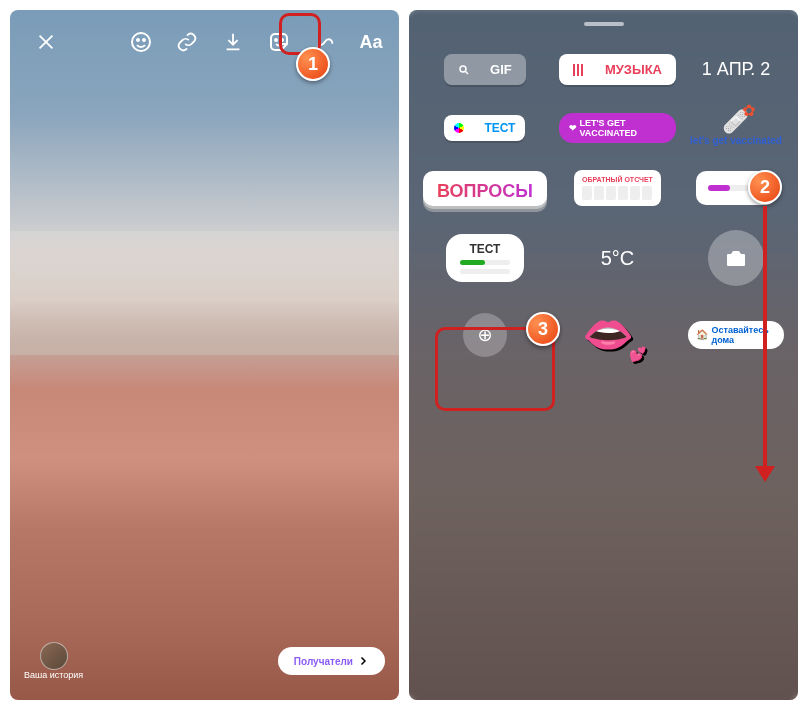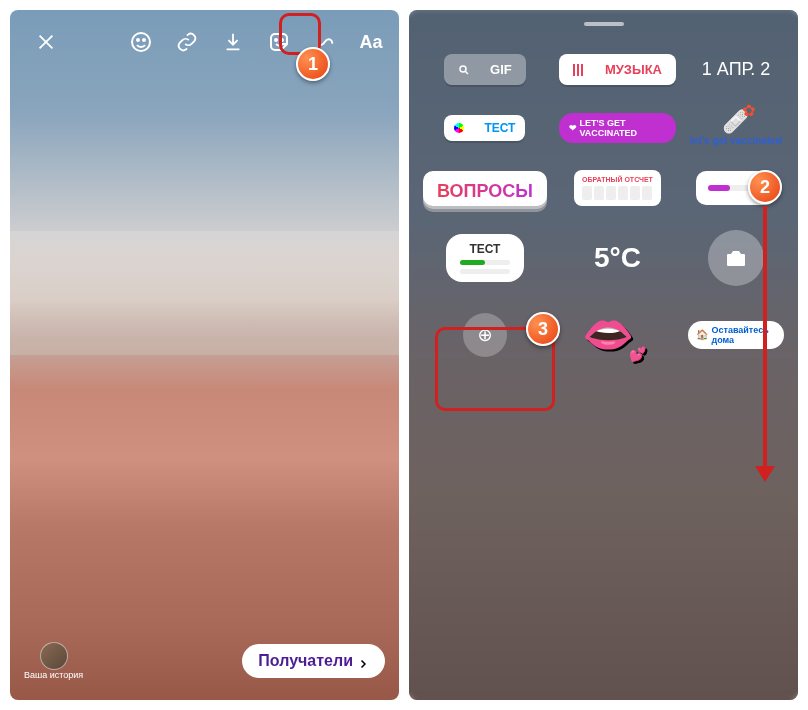--- a/index.html
+++ b/index.html
@@ -14,21 +14,21 @@
 .top-toolbar { position: absolute; top: 10px; left: 8px; right: 0; display: flex; align-items: flex-start; padding: 8px 14px; gap: 18px; }
 .top-toolbar .spacer { flex: 1; }
 .top-icon { width: 28px; height: 28px; display: flex; align-items: center; justify-content: center; cursor: pointer; }
 .top-icon svg { stroke: #fff; fill: none; stroke-width: 2; }
 
 .bottom-bar { position: absolute; bottom: 20px; left: 0; right: 0; display: flex; align-items: center; padding: 0 14px; gap: 8px; }
 .bottom-item { display: flex; flex-direction: column; align-items: center; gap: 0; }
 .avatar-circle { width: 28px; height: 28px; border-radius: 50%; background: linear-gradient(135deg, #8a6854, #5a4838); border: 1px solid rgba(255,255,255,0.5); }
 .star-circle { width: 28px; height: 28px; border-radius: 50%; border: 1.5px solid #fff; display: flex; align-items: center; justify-content: center; }
 .bottom-label { font-size: 9px; color: #fff; }
-.recipients-btn { margin-left: auto; background: #fff; color: #4c1d95; border-radius: 20px; padding: 8px 16px; font-size: 16px; font-weight: 600; display: flex; align-items: flex-end; gap: 4px; cursor: pointer; }
+.recipients-btn { margin-left: auto; background: #fff; color: #8b5cf6; border-radius: 20px; padding: 8px 16px; font-size: 10px; font-weight: 600; display: flex; align-items: flex-end; gap: 4px; cursor: pointer; }
 
 
 .right-screen { background: linear-gradient(to bottom, #6a88a0 0%, #7a90a5 30%, #988a88 50%, #a08878 70%, #886858 100%); }
 .right-overlay { position: absolute; inset: 0; background: rgba(60,60,70,0.5); backdrop-filter: blur(2px); }
 .panel-handle { width: 40px; height: 4px; background: rgba(255,255,255,0.6); border-radius: 2px; margin: 12px auto 8px; }
 .search-row { display: flex; align-items: center; padding: 8px 18px 16px; gap: 10px; border-bottom: 1px solid rgba(255,255,255,0.15); }
 .search-row .search-icon svg { stroke: rgba(255,255,255,0.7); fill: none; stroke-width: 2; width: 16px; height: 16px; }
 .search-input { background: transparent; border: none; color: rgba(255,255,255,0.7); font-size: 15px; outline: none; flex: 1; }
 .search-input::placeholder { color: rgba(255,255,255,0.6); }
 
@@ -56,21 +56,21 @@
 .countdown-boxes { display: flex; gap: 2px; }
 .countdown-boxes span { width: 10px; height: 14px; background: #eee; border-radius: 2px; }
 .slider-sticker { background: #fff; border-radius: 10px; padding: 14px 12px; width: 80px; }
 .slider-track { height: 6px; background: #eee; border-radius: 3px; position: relative; }
 .slider-track::before { content: ''; position: absolute; left: 0; top: 0; bottom: 0; width: 40%; background: #c030d0; border-radius: 3px; }
 
 .quiz-sticker { background: #fff; border-radius: 16px; padding: 8px 14px; display: flex; flex-direction: column; align-items: center; gap: 4px; }
 .quiz-label { font-size: 12px; font-weight: 700; color: #333; }
 .quiz-bar { width: 50px; height: 5px; background: #eee; border-radius: 3px; }
 .quiz-bar.g::before { content: ''; display: block; width: 50%; height: 100%; background: #2a2; border-radius: 3px; }
-.temp-text { color: #fff; font-size: 28px; font-weight: 700; }
+.temp-text { color: #fff; font-size: 20px; font-weight: 400; }
 .camera-circle { width: 56px; height: 56px; border-radius: 50%; background: rgba(255,255,255,0.3); display: flex; align-items: center; justify-content: center; }
 .camera-circle svg { fill: #fff; width: 24px; height: 24px; }
 
 .add-circle { width: 44px; height: 44px; border-radius: 50%; background: rgba(255,255,255,0.25); display: flex; align-items: center; justify-content: center; color: #fff; font-size: 18px; }
 .mouth-sticker { font-size: 42px; filter: drop-shadow(2px 2px 0 #000); }
 .stayhome-pill { background: #fff; border-radius: 14px; padding: 4px 8px; font-size: 9px; color: #0060d0; font-weight: 700; display: flex; align-items: center; gap: 3px; }
 .stayhome-pill::before { content: '🏠'; font-size: 10px; }
 
 
 .callout { position: absolute; border: 3px solid #d02020; border-radius: 10px; pointer-events: none; }

